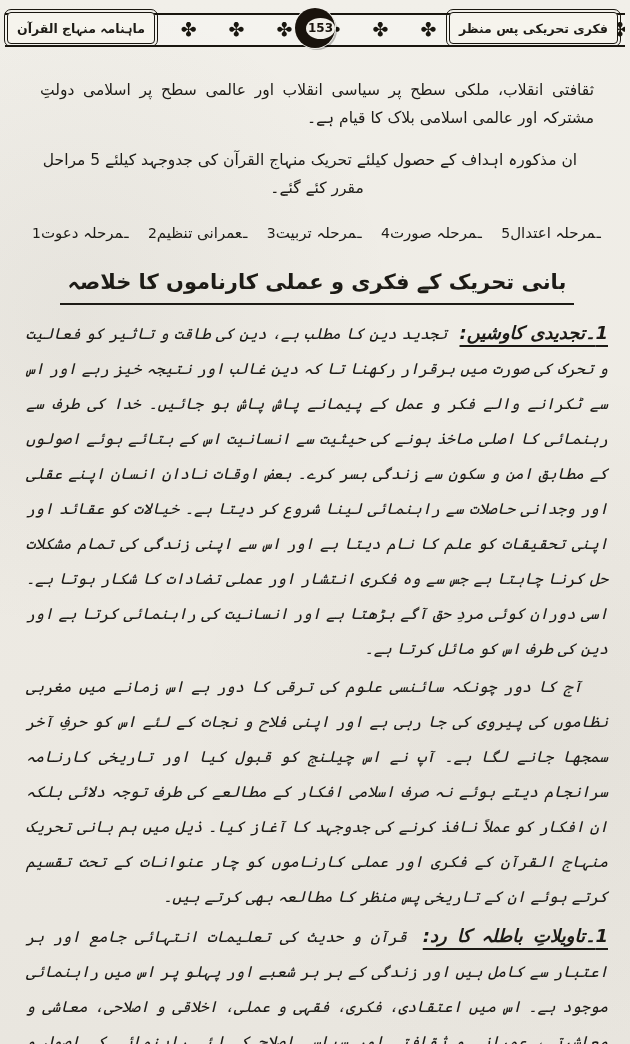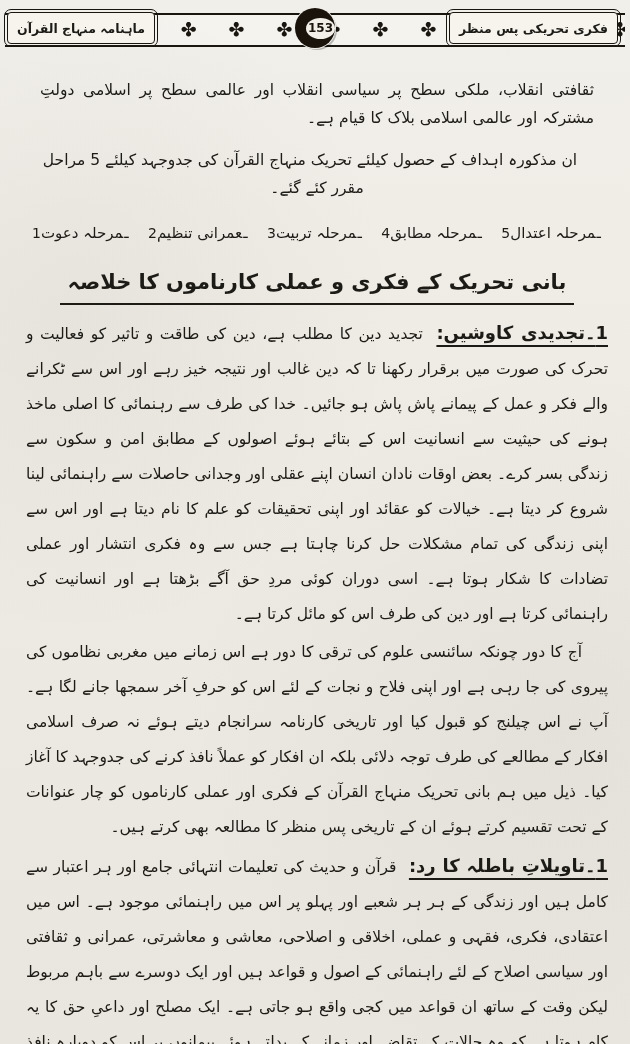--- a/index.html
+++ b/index.html
@@ -48,21 +48,21 @@
     padding:1px 6px 0; font-size:15px; line-height:33px;
   }
   .stage{white-space:nowrap; direction:ltr; unicode-bidi:isolate;}
   .stage .num{font-size:14px; letter-spacing:1px;}
   .stage .sep{padding:0 1px;}
   .main-heading{margin:9px 0 10px; text-align:center; font-weight:normal;text-decoration:underline;}
   .main-heading span{
     display:inline-block; font-size:21px; font-weight:bold;
     border-bottom:2px solid #1d1b16; padding:0 8px 9px;
   }
-  .para{margin:0 0 3px; font-size:15.5px; line-height:35px; text-align:justify;}
+  .para{margin:0 0 3px; font-size:15.5px; line-height:35px; text-align:justify;font-style:italic;}
   .para.indent{text-indent:26px;}
   .sec-head{
     font-weight:bold; font-size:18px;
     text-decoration:underline; text-underline-offset:6px; text-decoration-thickness:1.5px;
     margin-left:7px;
   }
 </style>
 </head>
 <body>
 
@@ -81,21 +81,21 @@
 
   <main class="content">
 
     <p class="intro">ثقافتی انقلاب، ملکی سطح پر سیاسی انقلاب اور عالمی سطح پر اسلامی دولتِ مشترکہ اور عالمی اسلامی بلاک کا قیام ہے۔</p>
     <p class="intro short">ان مذکورہ اہداف کے حصول کیلئے تحریک منہاج القرآن کی جدوجہد کیلئے 5 مراحل مقرر کئے گئے۔</p>
 
     <div class="stages">
       <span class="stage"><span class="num">1</span><span class="sep">ـ</span><span>مرحلہ دعوت</span></span>
       <span class="stage"><span class="num">2</span><span class="sep">ـ</span><span>عمرانی تنظیم</span></span>
       <span class="stage"><span class="num">3</span><span class="sep">ـ</span><span>مرحلہ تربیت</span></span>
-      <span class="stage"><span class="num">4</span><span class="sep">ـ</span><span>مرحلہ مطابق</span></span>
+      <span class="stage"><span class="num">4</span><span class="sep">ـ</span><span>مرحلہ صورت</span></span>
       <span class="stage"><span class="num">5</span><span class="sep">ـ</span><span>مرحلہ اعتدال</span></span>
     </div>
 
     <h1 class="main-heading">
       <span>بانی تحریک کے فکری و عملی کارناموں کا خلاصہ</span>
     </h1>
 
     <p class="para">
       <strong class="sec-head">1۔تجدیدی کاوشیں:</strong>
       <span>تجدید دین کا مطلب ہے، دین کی طاقت و تاثیر کو فعالیت و تحرک کی صورت میں برقرار رکھنا تا کہ دین غالب اور نتیجہ خیز رہے اور اس سے ٹکرانے والے فکر و عمل کے پیمانے پاش پاش ہو جائیں۔ خدا کی طرف سے رہنمائی کا اصلی ماخذ ہونے کی حیثیت سے انسانیت اس کے بتائے ہوئے اصولوں کے مطابق امن و سکون سے زندگی بسر کرے۔ بعض اوقات نادان انسان اپنے عقلی اور وجدانی حاصلات سے راہنمائی لینا شروع کر دیتا ہے۔ خیالات کو عقائد اور اپنی تحقیقات کو علم کا نام دیتا ہے اور اس سے اپنی زندگی کی تمام مشکلات حل کرنا چاہتا ہے جس سے وہ فکری انتشار اور عملی تضادات کا شکار ہوتا ہے۔ اسی دوران کوئی مردِ حق آگے بڑھتا ہے اور انسانیت کی راہنمائی کرتا ہے اور دین کی طرف اس کو مائل کرتا ہے۔</span>

